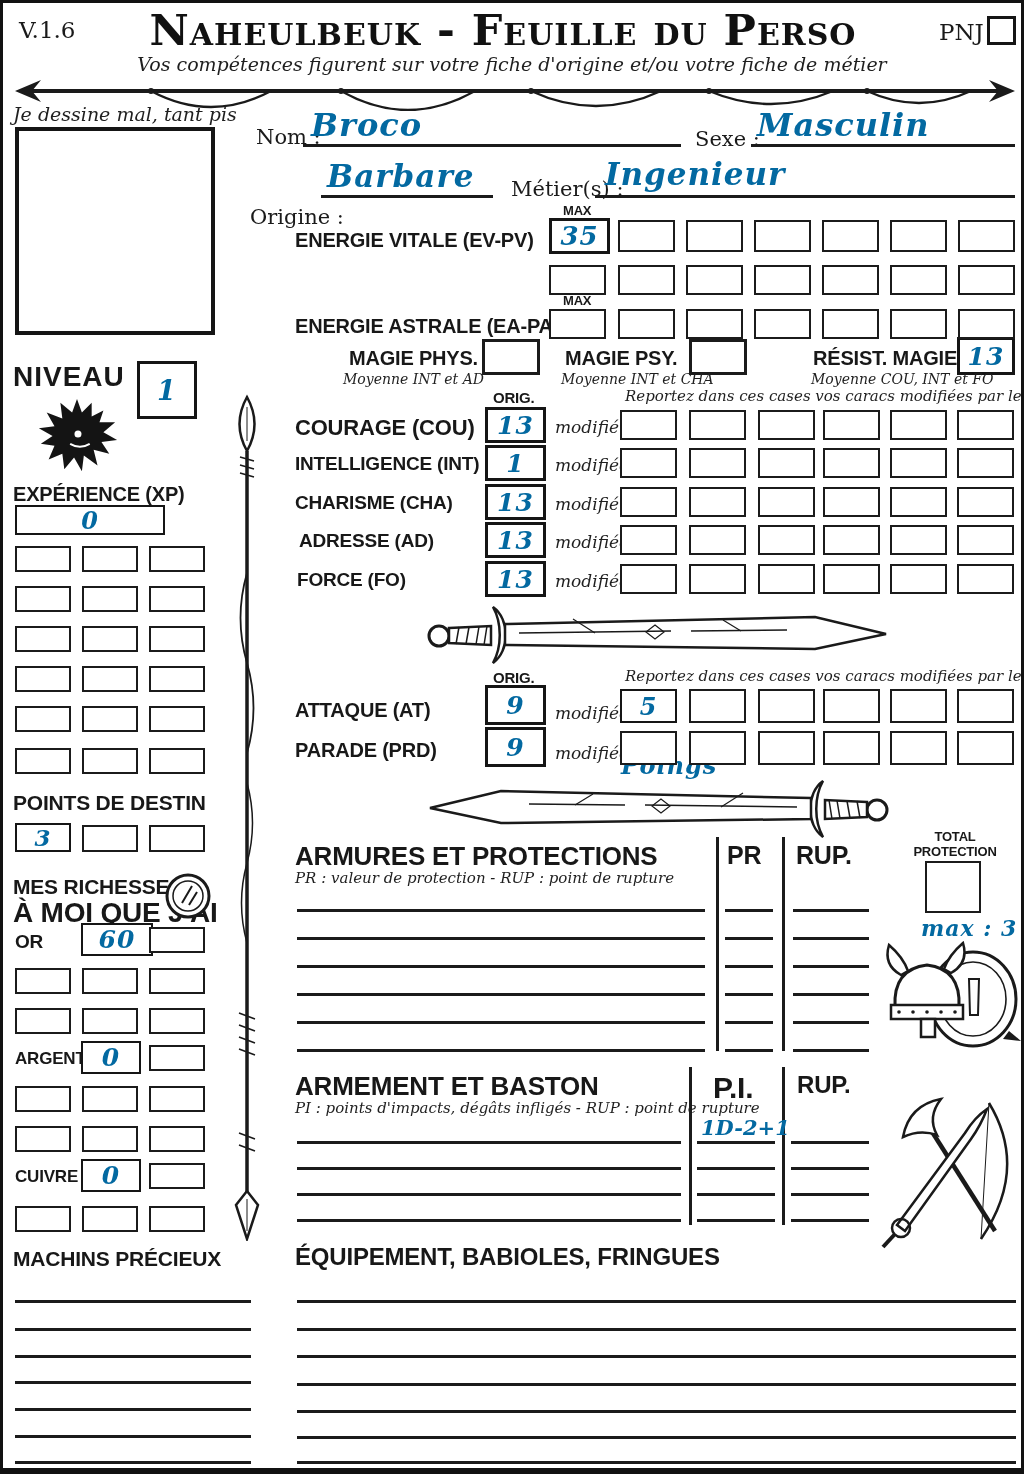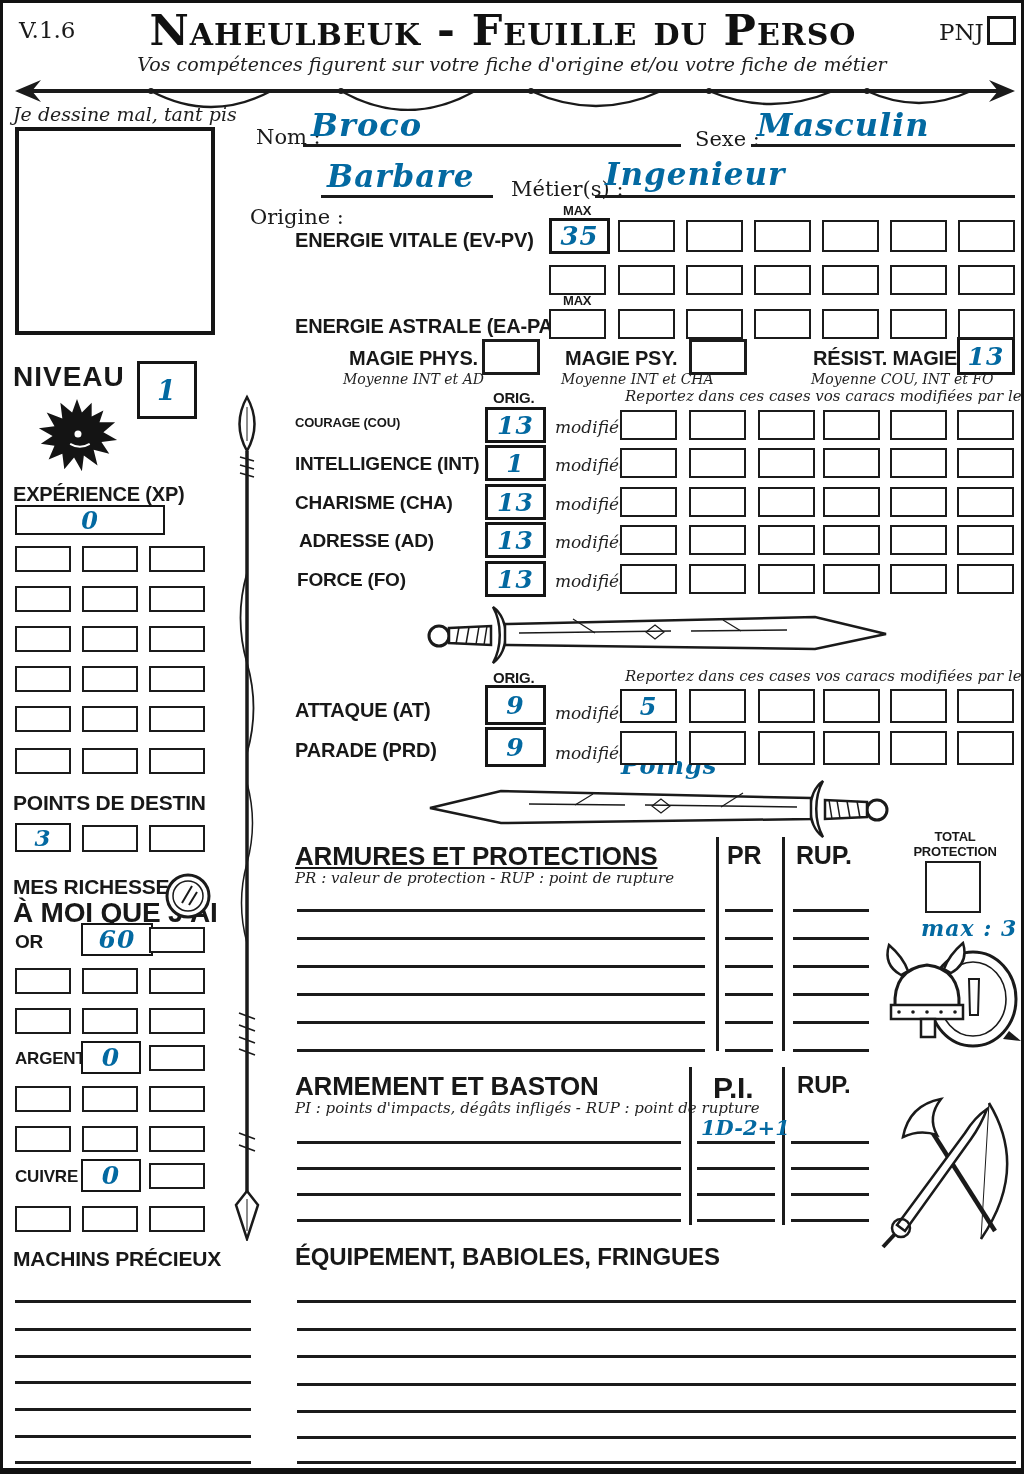--- a/index.html
+++ b/index.html
@@ -88,21 +88,21 @@
   <div class="script" style="left:558px;top:368px;font-size:14px;">Moyenne INT et CHA</div>
   <div class="dh" style="left:810px;top:344px;font-size:20px;">RÉSIST. MAGIE</div>
   <div class="cellv" style="left:954px;top:334px;width:58px;height:38px;">
     <span class="hand" style="font-size:25px;">13</span>
   </div>
   <div class="script" style="left:808px;top:368px;font-size:14px;">Moyenne COU, INT et FO</div>
 
   <div class="dh" style="left:490px;top:386px;font-size:15px;">ORIG.</div>
   <div class="script" style="left:622px;top:384px;font-size:15px;">Reportez dans ces cases vos caracs modifiées par le matériel</div>
 
-  <div class="dh" style="left:292px;top:412px;font-size:13px;">COURAGE (COU)</div>
+  <div class="dh" style="left:292px;top:412px;font-size:22px;">COURAGE (COU)</div>
   <div class="cellv" style="left:482px;top:404px;width:61px;height:36px;">
       <span class="hand" style="font-size:25px;">13</span>
     </div>
   <div class="script" style="left:552px;top:414px;font-size:17px;">modifié...</div>
 
   <div class="dh" style="left:292px;top:450px;font-size:19px;">INTELLIGENCE (INT)</div>
   <div class="cellv" style="left:482px;top:442px;width:61px;height:36px;">
       <span class="hand" style="font-size:25px;">1</span>
     </div>
   <div class="script" style="left:552px;top:452px;font-size:17px;">modifiée...</div>
@@ -165,21 +165,21 @@
         <path d="M36,24 L33,41 M46,24 L43,41 M56,23.5 L53,41.5 M64,23 L61,42" stroke="#1a1a1a" stroke-width="1.5"></path>
         <path d="M70,4 C87,16 87,48 70,60 C79,44 79,20 70,4 Z" fill="#fff" stroke="#1a1a1a" stroke-width="2.5"></path>
         <path d="M82,21 L392,14 L463,31 L392,46 L82,42 Z" fill="#fff" stroke="#1a1a1a" stroke-width="2.5"></path>
         <path d="M96,30 L248,28 M268,28 L364,27" stroke="#1a1a1a" stroke-width="1.5"></path>
         <path d="M150,16 L172,30 M300,17 L318,28" stroke="#1a1a1a" stroke-width="1.2"></path>
         <path d="M232,22 l9,7 l-9,7 l-9,-7 Z" fill="none" stroke="#1a1a1a" stroke-width="1.2"></path>
       </g>
     </svg>
   </div>
 
-  <div class="dh" style="left:292px;top:838px;font-size:26px;text-decoration:underline;">ARMURES ET PROTECTIONS</div>
+  <div class="dh" style="left:292px;top:838px;font-size:26px;">ARMURES ET PROTECTIONS</div>
   <div class="script" style="left:292px;top:866px;font-size:15px;">PR : valeur de protection - RUP : point de rupture</div>
   <div class="vsep" style="left:713px;top:834px;height:214px;"></div>
   <div class="vsep" style="left:779px;top:834px;height:214px;"></div>
   <div class="dh" style="left:724px;top:838px;font-size:25px;">PR</div>
   <div class="dh" style="left:793px;top:838px;font-size:25px;">RUP.</div>
   <div class="dh" style="left:905px;top:826px;width:94px;text-align:center;font-size:13px;">TOTAL</div>
   <div class="dh" style="left:905px;top:841px;width:94px;text-align:center;font-size:13px;">PROTECTION</div>
   <div class="cell" style="left:922px;top:858px;width:56px;height:52px;border-width:2.5px;"></div>
   <div class="hand" style="left:918px;top:912px;font-size:22px;">max : 3</div>
 

